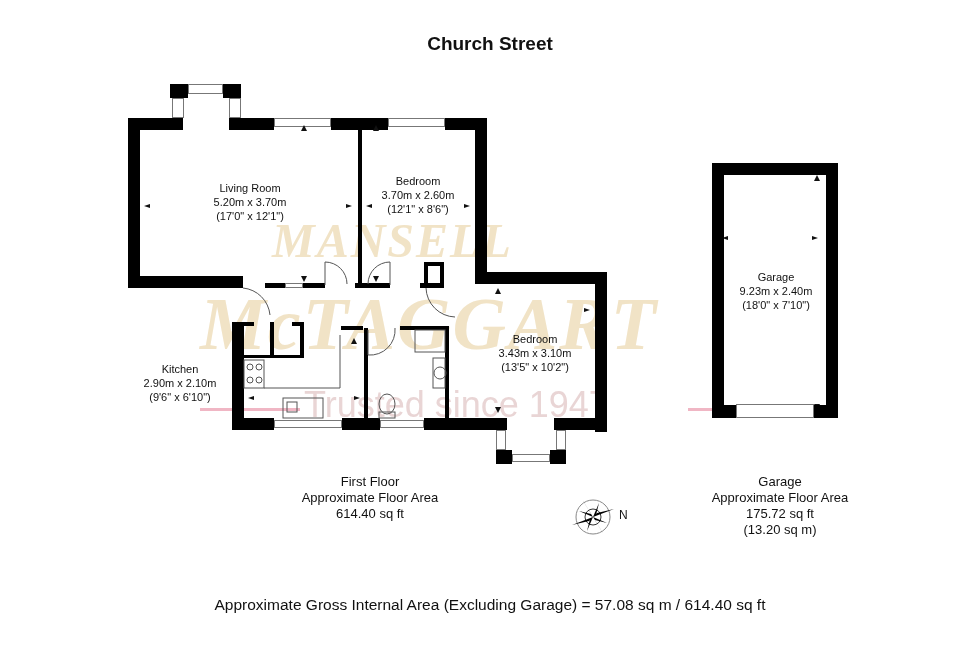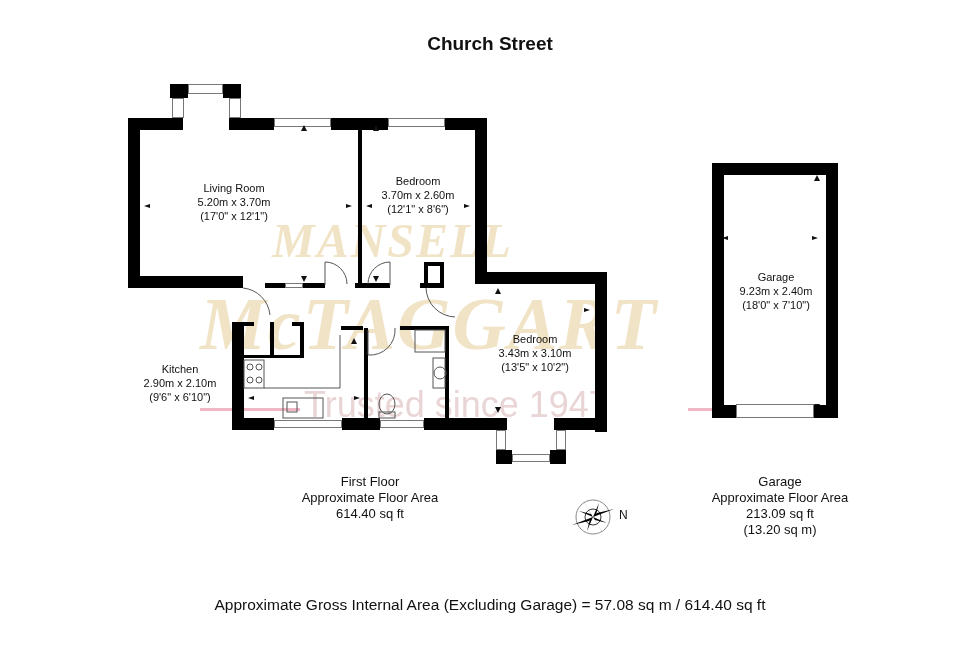--- a/index.html
+++ b/index.html
@@ -137,21 +137,21 @@
 
 <div>
   <div class="wall" style="left:712px;top:163px;width:126px;height:12px;"></div>
   <div class="wall" style="left:712px;top:163px;width:12px;height:255px;"></div>
   <div class="wall" style="left:826px;top:163px;width:12px;height:255px;"></div>
   <div class="wall" style="left:712px;top:405px;width:24px;height:13px;"></div>
   <div class="wall" style="left:814px;top:405px;width:24px;height:13px;"></div>
   <div class="win" style="left:736px;top:404px;width:78px;height:14px;"></div>
 </div>
 
-<div class="lbl" style="left:164px;top:181px;width:140px;">
+<div class="lbl" style="left:180px;top:181px;width:140px;">
   <span>Living Room</span>
     <span>5.20m x 3.70m</span>
     <span>(17'0" x 12'1")</span>
 </div>
 <div class="lbl" style="left:368px;top:174px;width:100px;">
   <span>Bedroom</span>
     <span>3.70m x 2.60m</span>
     <span>(12'1" x 8'6")</span>
 </div>
 <div class="lbl" style="left:480px;top:332px;width:110px;">
@@ -171,21 +171,21 @@
 </div>
 
 <div class="cap" style="left:270px;top:474px;width:200px;">
   <span>First Floor</span>
   <span>Approximate Floor Area</span>
   <span>614.40 sq ft</span>
 </div>
 <div class="cap" style="left:680px;top:474px;width:200px;">
   <span>Garage</span>
   <span>Approximate Floor Area</span>
-  <span>213.09 sq ft</span>
+  <span>175.72 sq ft</span>
   <span>(13.20 sq m)</span>
 </div>
 
 <svg width="60" height="60" style="left:563px;top:495px;">
   <circle cx="30" cy="22" r="17" fill="none" stroke="#888" stroke-width="1"></circle>
   <circle cx="30" cy="22" r="8" fill="#fff" stroke="#333" stroke-width="1"></circle>
   <g fill="#000">
     <path d="M30,22 L17,1 L27,17 Z"></path>
     <path d="M30,22 L51,14 L34,18 Z"></path>
     <path d="M30,22 L43,43 L33,27 Z"></path>

